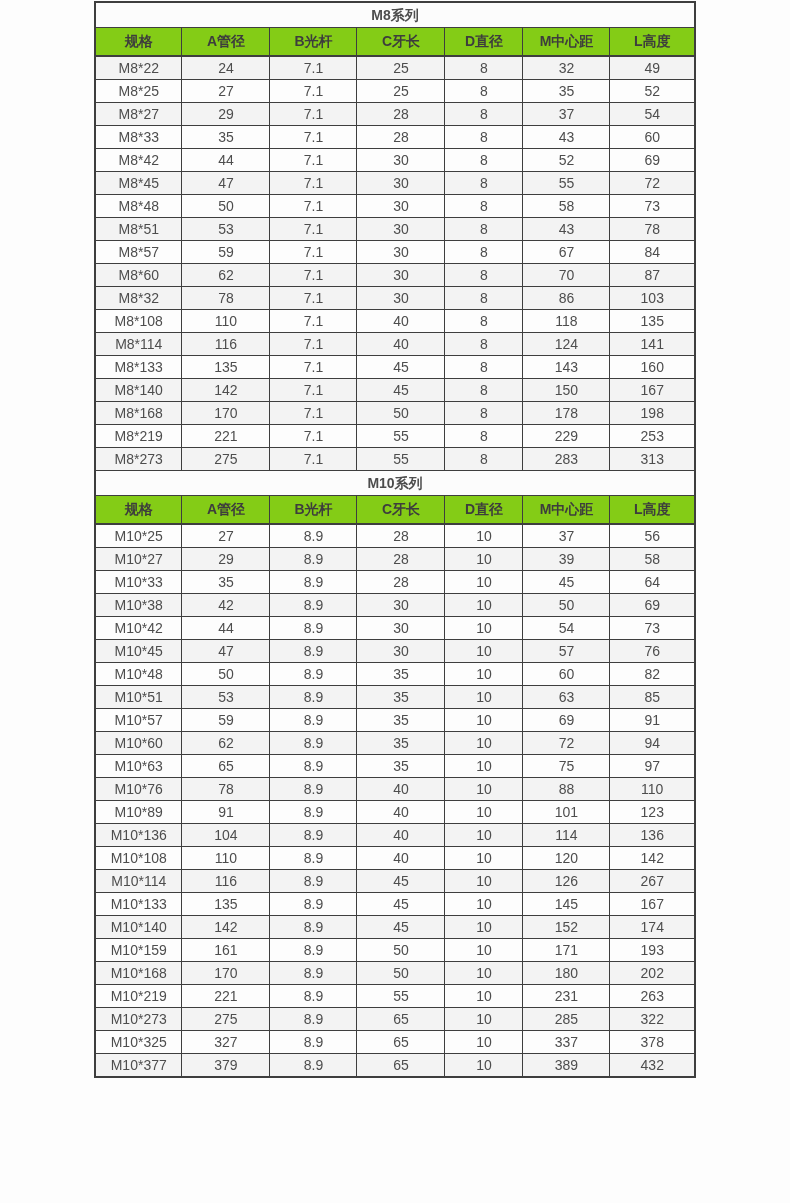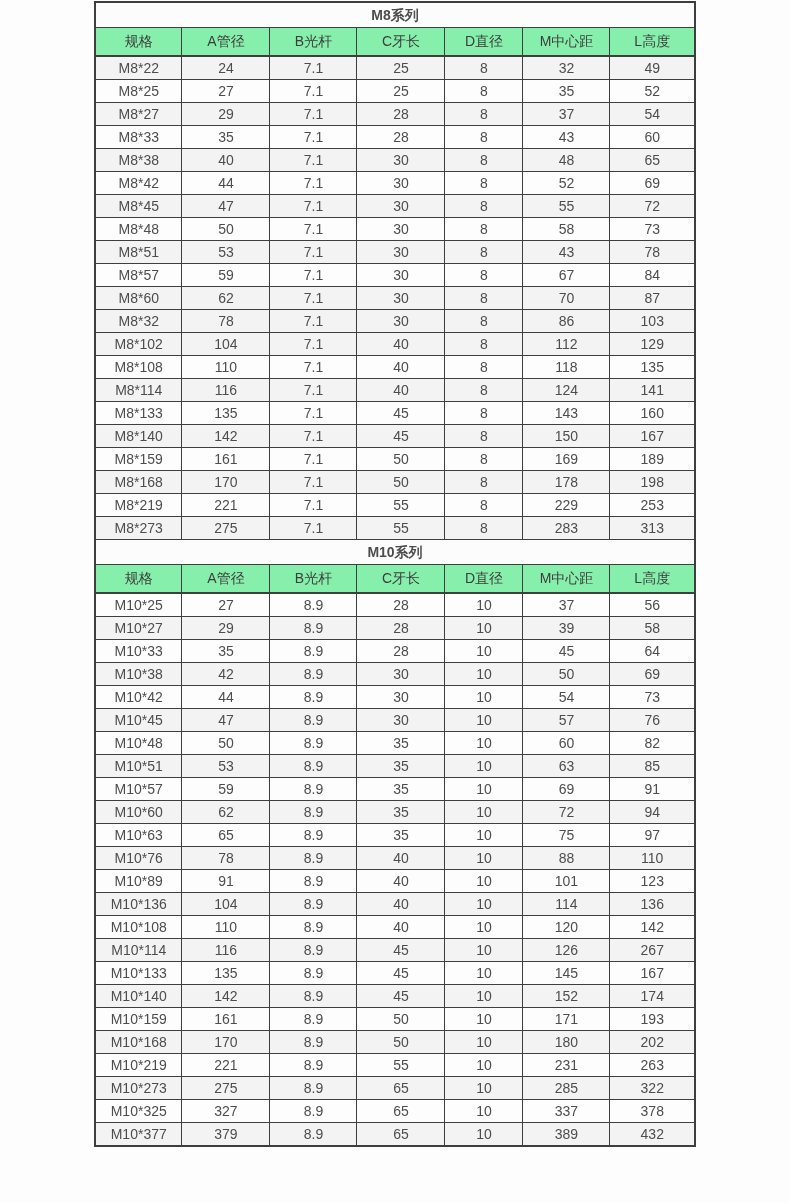--- a/index.html
+++ b/index.html
@@ -40,22 +40,22 @@
     font-weight: bold;
     color: #363636;
     background: #fcfcfc;
     height: 24px !important;
     line-height: 24px !important;
     font-size: 14.5px;
     border-top-width: 2px;
     border-bottom-width: 2px;
   }
   .header-row th {
-    font-weight: normal;
-    background: #86efac;
+    font-weight: bold;
+    background: #84cc16;
     color: #3d3d3d;
     height: 27px;
     line-height: 27px;
     border-bottom-width: 2px;
   }
   .data-row.odd td  { background: #f3f3f3; }
   .data-row.even td { background: #fdfdfd; }
 </style>
 </head>
 <body>
@@ -113,29 +113,20 @@
         </tr>
         <tr class="data-row even">
           <td class="spec-cell">M8*33</td>
           <td class="num-cell">35</td>
           <td class="num-cell">7.1</td>
           <td class="num-cell">28</td>
           <td class="num-cell">8</td>
           <td class="num-cell">43</td>
           <td class="num-cell">60</td>
         </tr>
-        <tr class="data-row odd">
-          <td class="spec-cell">M8*38</td>
-          <td class="num-cell">40</td>
-          <td class="num-cell">7.1</td>
-          <td class="num-cell">30</td>
-          <td class="num-cell">8</td>
-          <td class="num-cell">48</td>
-          <td class="num-cell">65</td>
-        </tr>
         <tr class="data-row even">
           <td class="spec-cell">M8*42</td>
           <td class="num-cell">44</td>
           <td class="num-cell">7.1</td>
           <td class="num-cell">30</td>
           <td class="num-cell">8</td>
           <td class="num-cell">52</td>
           <td class="num-cell">69</td>
         </tr>
         <tr class="data-row odd">
@@ -185,29 +176,20 @@
         </tr>
         <tr class="data-row odd">
           <td class="spec-cell">M8*32</td>
           <td class="num-cell">78</td>
           <td class="num-cell">7.1</td>
           <td class="num-cell">30</td>
           <td class="num-cell">8</td>
           <td class="num-cell">86</td>
           <td class="num-cell">103</td>
         </tr>
-        <tr class="data-row odd">
-          <td class="spec-cell">M8*102</td>
-          <td class="num-cell">104</td>
-          <td class="num-cell">7.1</td>
-          <td class="num-cell">40</td>
-          <td class="num-cell">8</td>
-          <td class="num-cell">112</td>
-          <td class="num-cell">129</td>
-        </tr>
         <tr class="data-row even">
           <td class="spec-cell">M8*108</td>
           <td class="num-cell">110</td>
           <td class="num-cell">7.1</td>
           <td class="num-cell">40</td>
           <td class="num-cell">8</td>
           <td class="num-cell">118</td>
           <td class="num-cell">135</td>
         </tr>
         <tr class="data-row odd">
@@ -229,29 +211,20 @@
           <td class="num-cell">160</td>
         </tr>
         <tr class="data-row odd">
           <td class="spec-cell">M8*140</td>
           <td class="num-cell">142</td>
           <td class="num-cell">7.1</td>
           <td class="num-cell">45</td>
           <td class="num-cell">8</td>
           <td class="num-cell">150</td>
           <td class="num-cell">167</td>
-        </tr>
-        <tr class="data-row even">
-          <td class="spec-cell">M8*159</td>
-          <td class="num-cell">161</td>
-          <td class="num-cell">7.1</td>
-          <td class="num-cell">50</td>
-          <td class="num-cell">8</td>
-          <td class="num-cell">169</td>
-          <td class="num-cell">189</td>
         </tr>
         <tr class="data-row odd">
           <td class="spec-cell">M8*168</td>
           <td class="num-cell">170</td>
           <td class="num-cell">7.1</td>
           <td class="num-cell">50</td>
           <td class="num-cell">8</td>
           <td class="num-cell">178</td>
           <td class="num-cell">198</td>
         </tr>

